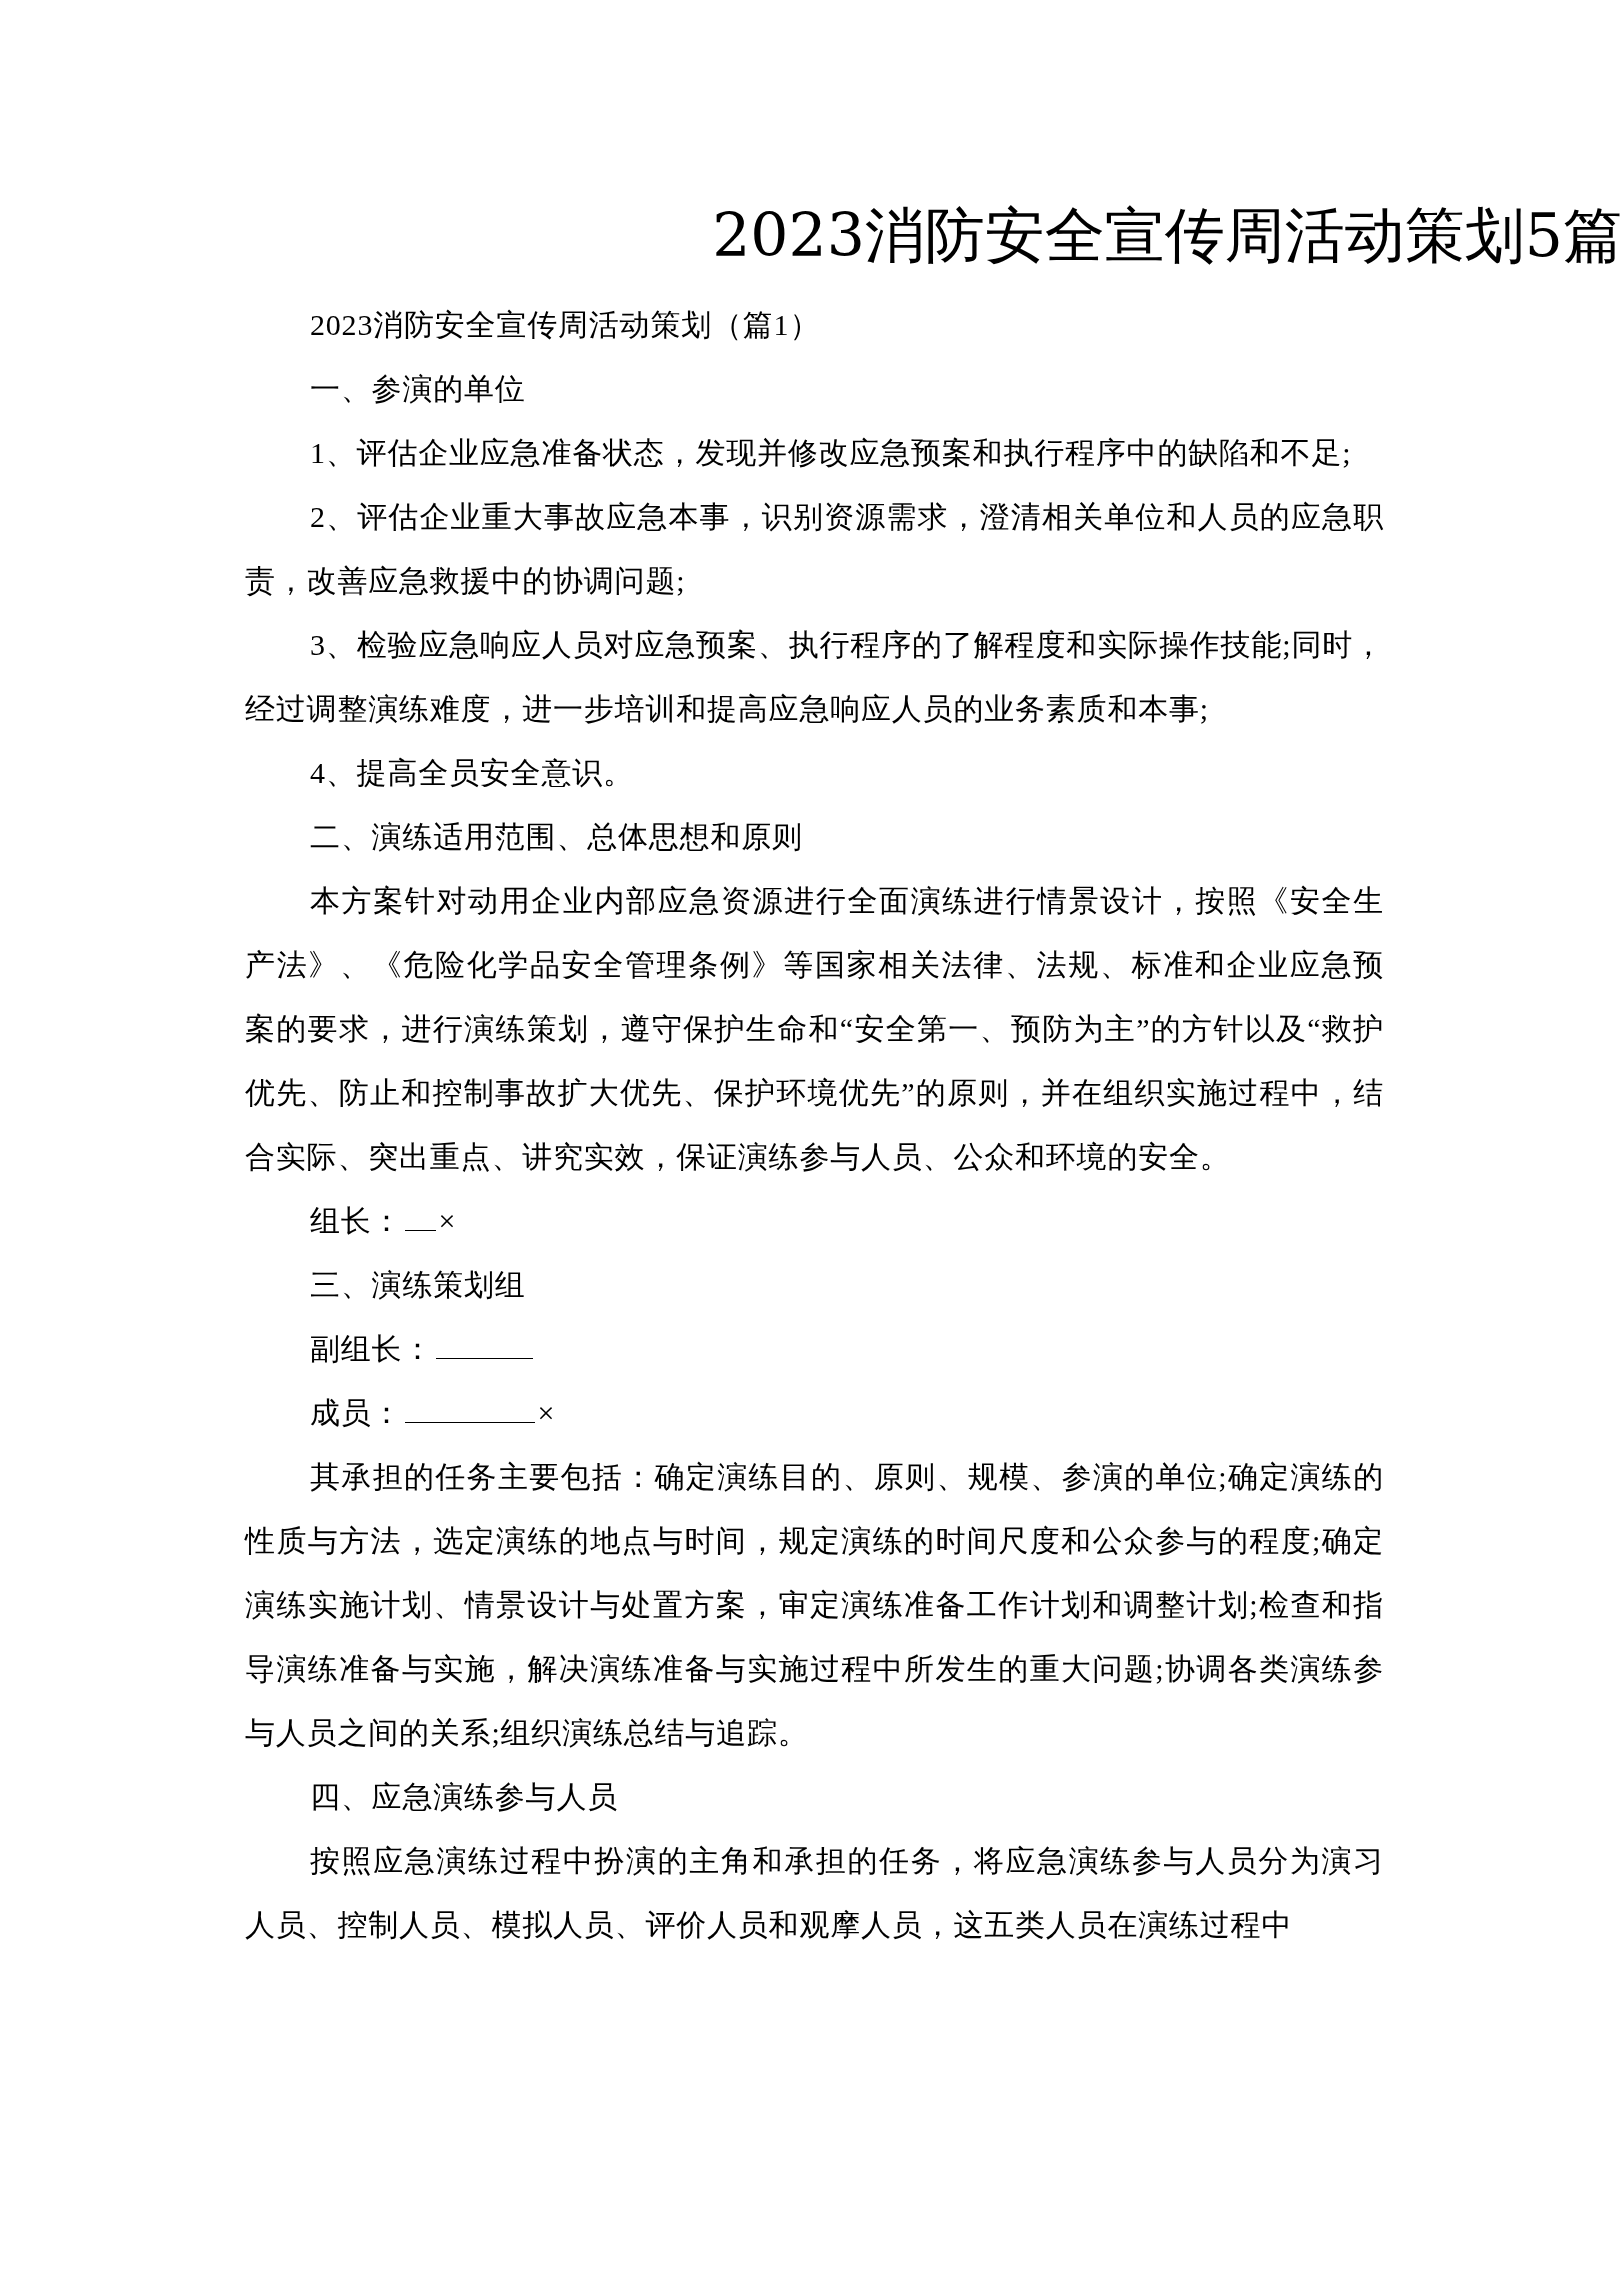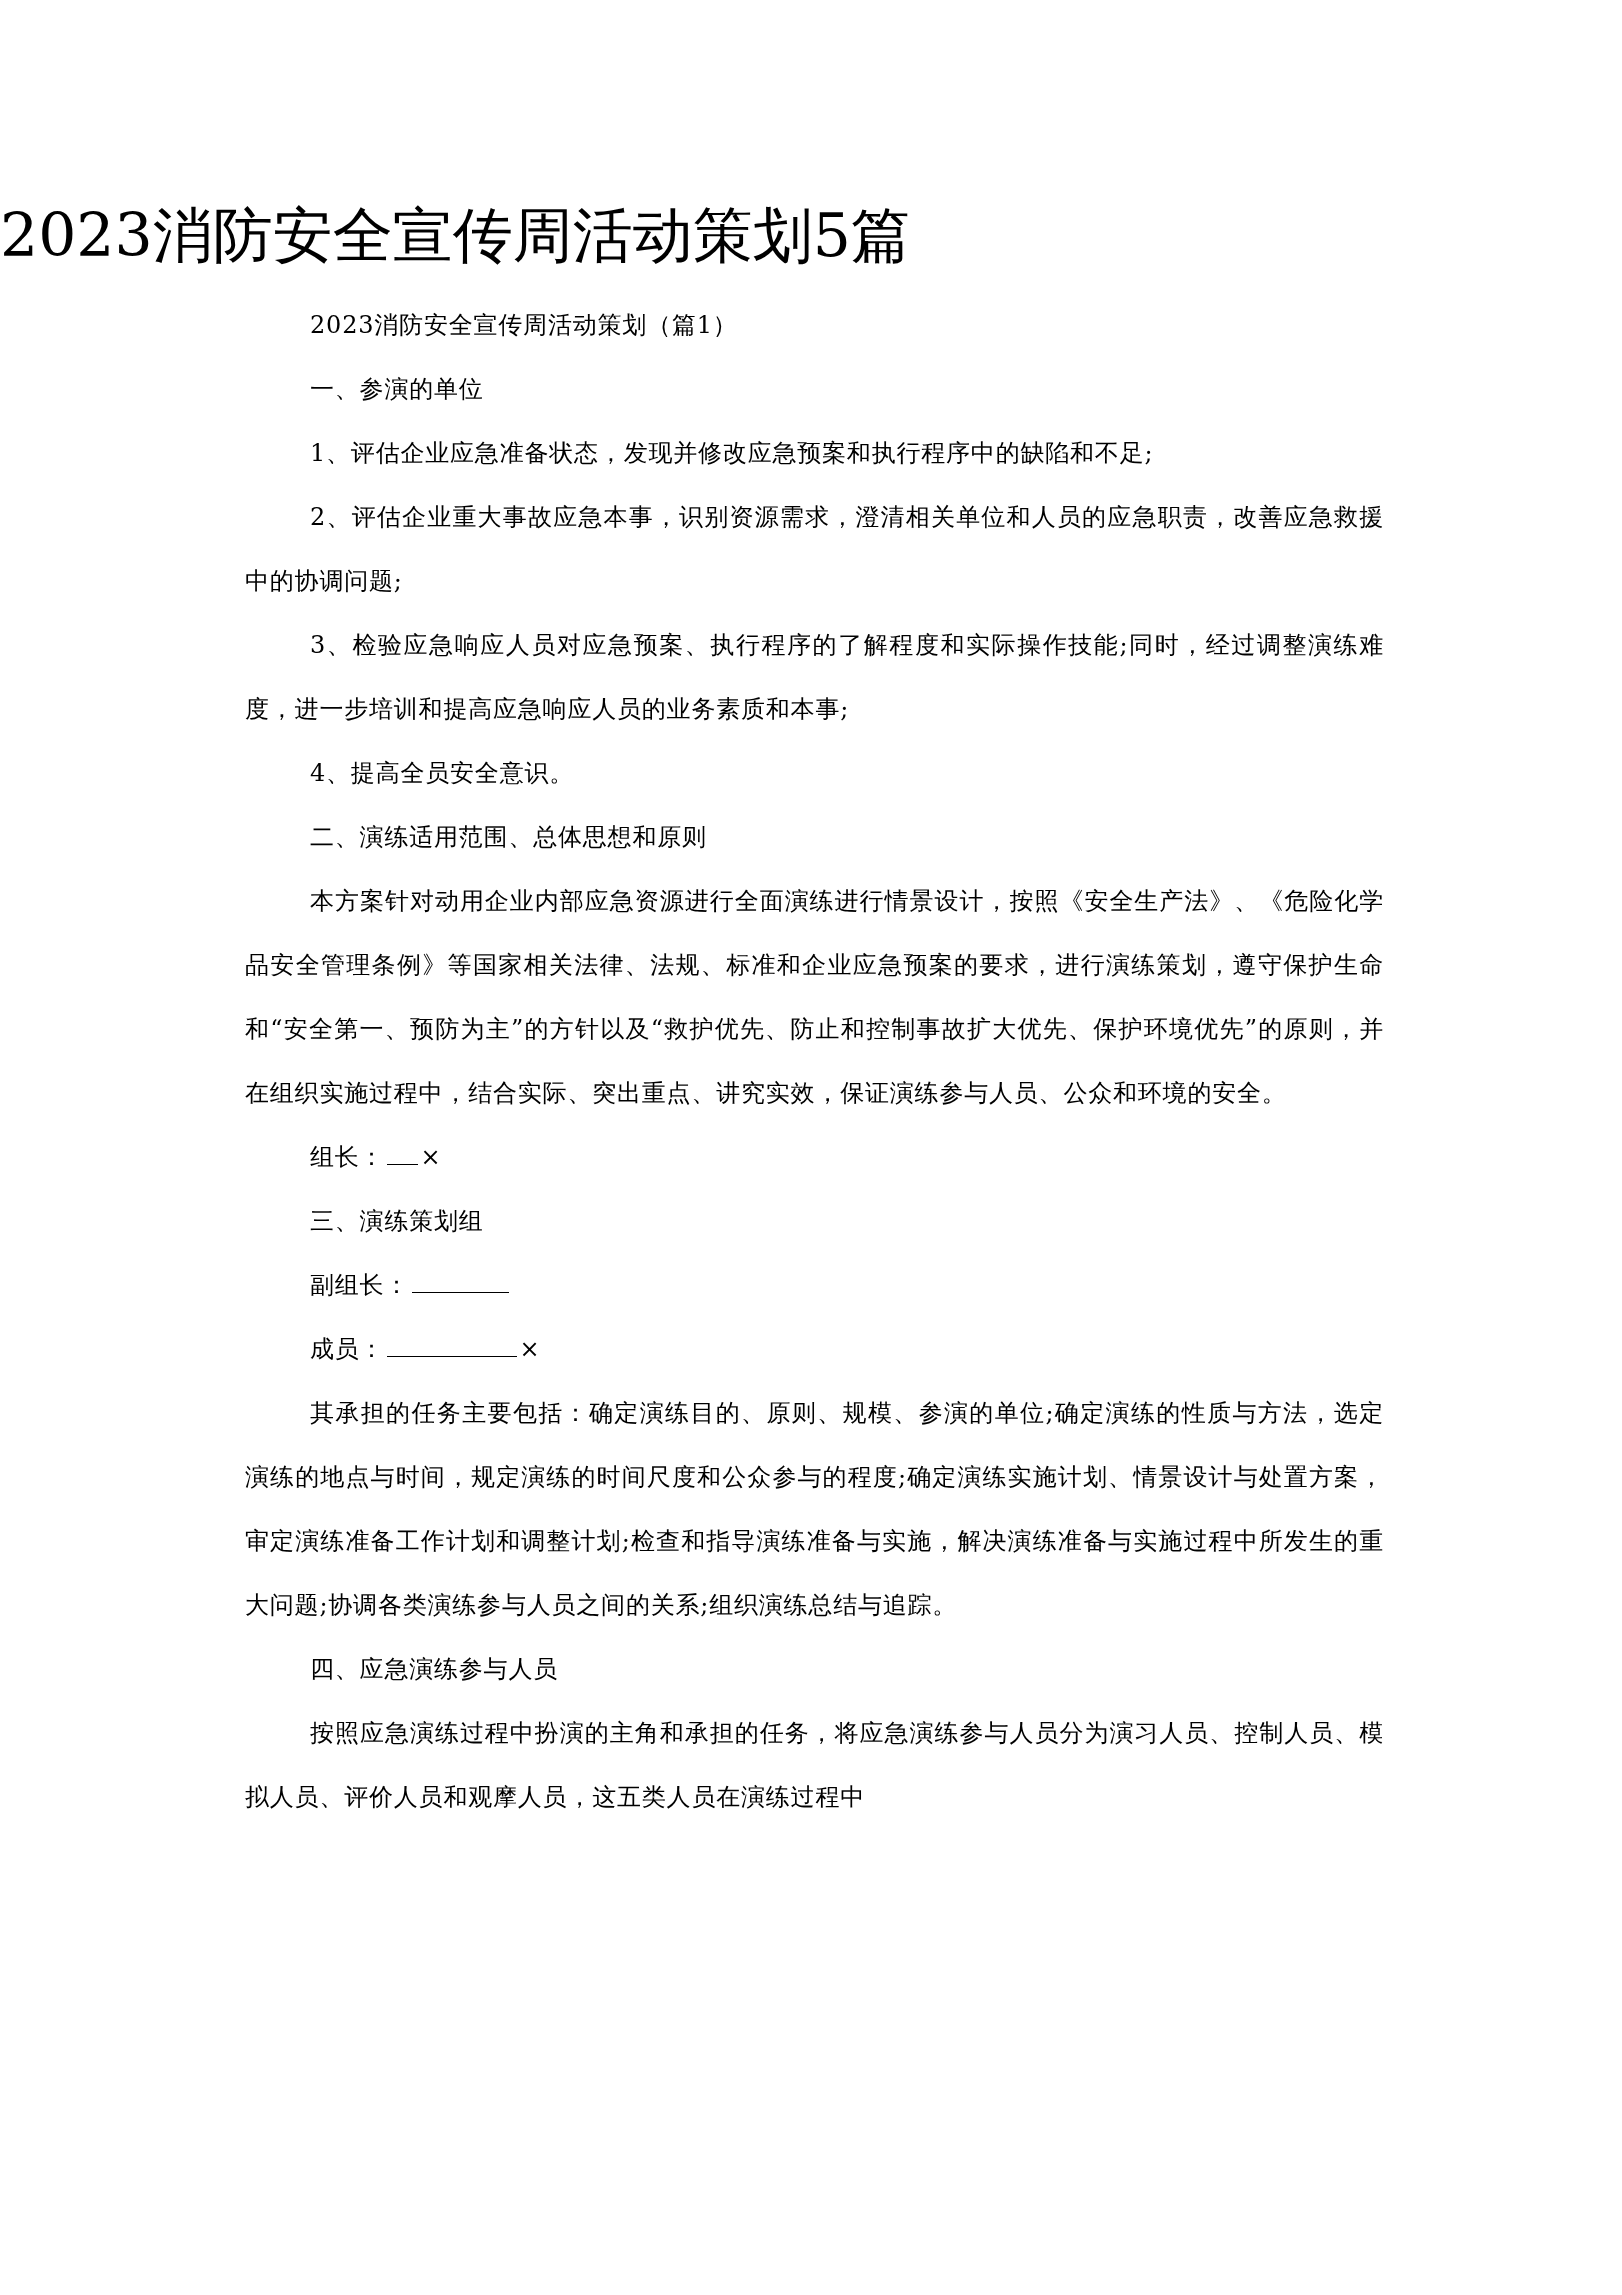--- a/index.html
+++ b/index.html
@@ -20,34 +20,35 @@
     left: 0; top: 0;
     width: 1623px;
     height: 2295px;
     background: #ffffff;
   }
   .doc-title {
     position: absolute;
     left: 0;
     top: 196px;
     width: 1623px;
-    text-align: left;
+    text-align: right;
     font-size: 60px;
     line-height: 79px;
     letter-spacing: 0px;
     font-weight: normal;
     margin: 0;
   }
   .body-text {
     position: absolute;
     left: 245px;
     top: 293px;
     width: 1139px;
-    font-size: 24px;
+    font-size: 30px;
     line-height: 64px;
+    font-family: Liberation Serif, serif;
   }
   .para {
     margin: 0;
     text-indent: 65px;
     text-align: justify;
     text-align-last: left;
     letter-spacing: 0.8px;
   }
   .blank {
     display: inline-block;

